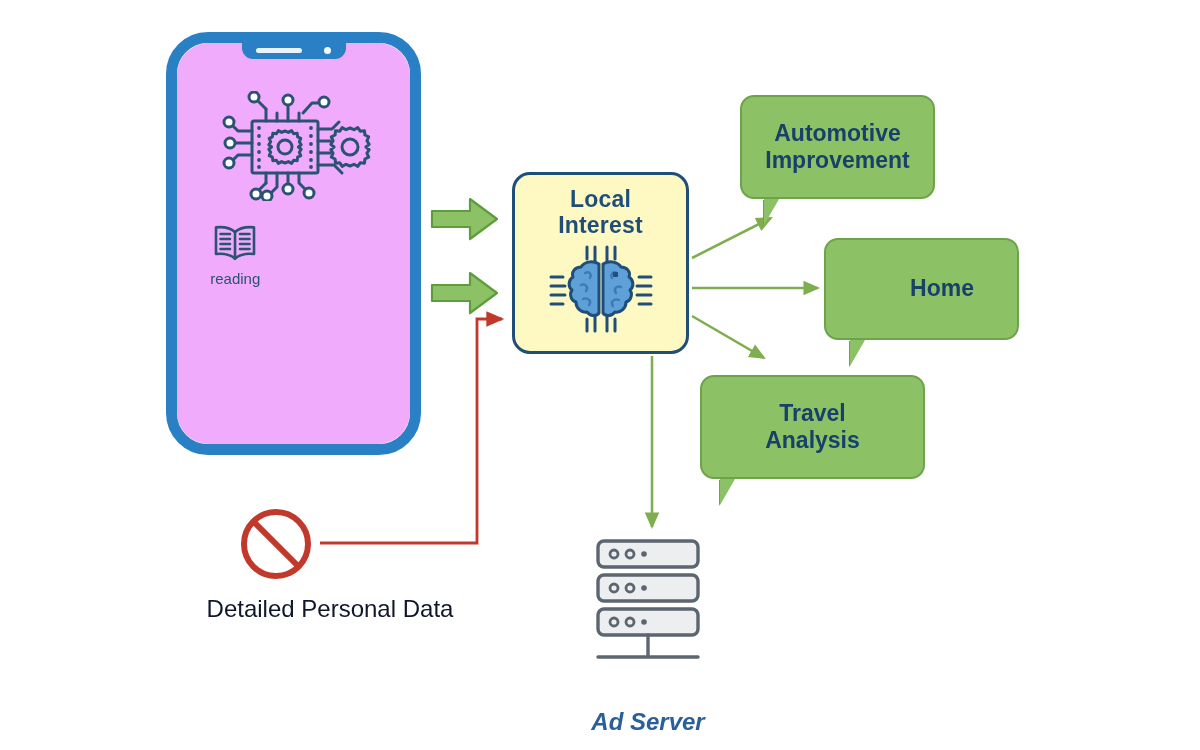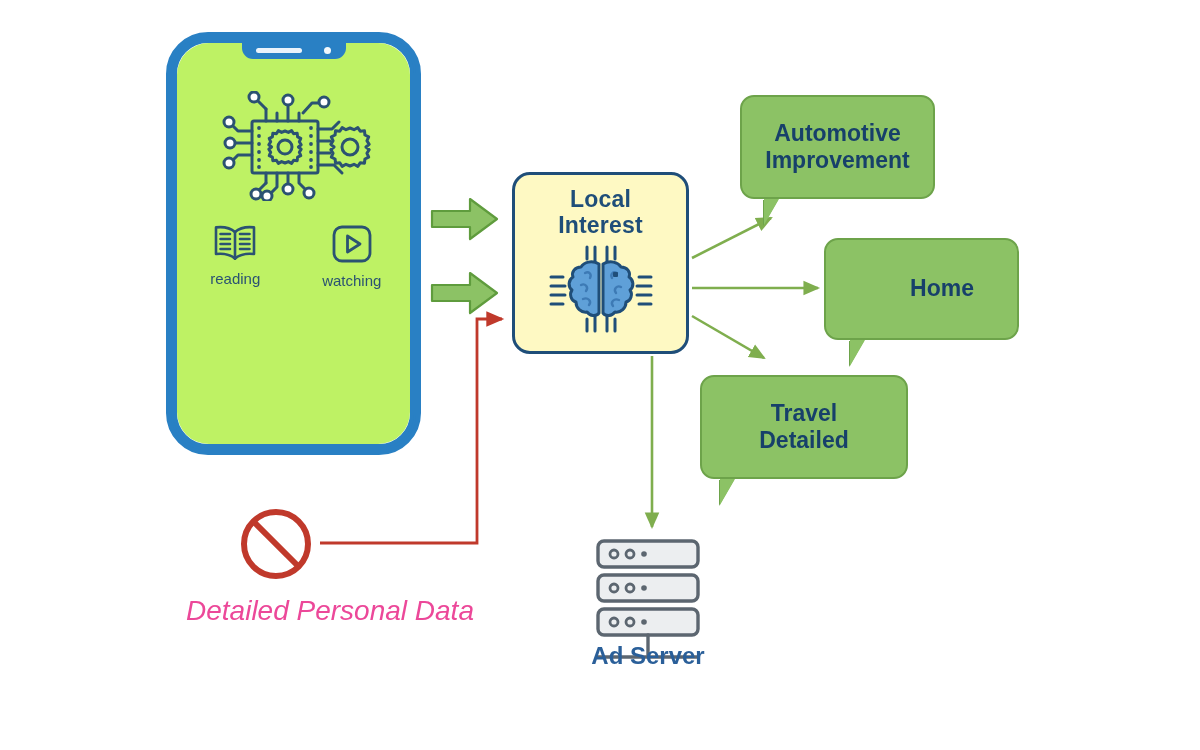--- a/index.html
+++ b/index.html
@@ -68,21 +68,21 @@
     top: 7px;
     width: 7px;
     height: 7px;
     border-radius: 50%;
     background: #f2f8fc;
   }
   .screen {
     position: absolute;
     left: 11px; top: 11px; right: 11px; bottom: 11px;
     border-radius: 32px;
-    background: #bef264;
+    background: #f0abfc;
     overflow: hidden;
   }
   #chip-icon {
     position: absolute;
     left: 50%;
     transform: translateX(-50%);
     top: 48px;
   }
   .app-grid {
     position: absolute;
@@ -148,21 +148,21 @@
     line-height: 1.18;
   }
   .bubble .txt { padding: 0 14px; }
   .bubble-tail {
     position: absolute;
     width: 0; height: 0;
   }
 
   #bubble-auto  { left: 740px; top: 95px;  width: 195px; height: 104px; font-size: 23px; }
   #bubble-home  { left: 824px; top: 238px; width: 195px; height: 102px; font-size: 23px; padding-left: 41px; }
-  #bubble-travel{ left: 700px; top: 375px; width: 208px; height: 104px; font-size: 23px; }
+  #bubble-travel{ left: 700px; top: 375px; width: 225px; height: 104px; font-size: 23px; }
 
   .tail-auto {
     left: 22px; top: 102px;
     border-left: 15px solid #8cc265;
     border-bottom: 26px solid transparent;
     filter: drop-shadow(-1px 1px 0 #6da34a);
   }
   .tail-home {
     left: 24px; top: 100px;
     border-left: 15px solid #8cc265;
@@ -174,41 +174,41 @@
     border-left: 15px solid #8cc265;
     border-bottom: 26px solid transparent;
     filter: drop-shadow(-1px 1px 0 #6da34a);
   }
 
   
   #ad-server { left: 586px; top: 537px; }
   .ad-label {
     position: absolute;
     left: 573px;
-    top: 642px;
+    top: 708px;
     width: 150px;
     text-align: center;
     font-size: 24px;
     font-weight: bold;
     color: #2a5f99;
+    font-style: italic;
   }
 
   
   #no-sign { left: 238px; top: 506px; }
   .privacy-text {
     position: absolute;
     left: 110px;
     top: 594px;
     width: 440px;
     text-align: center;
-    font-size: 28px;
+    font-size: 24px;
     line-height: 1.22;
-    color: #ec4899;
+    color: #0f172a;
     font-family: "Liberation Sans", sans-serif;
-    font-style: italic;
   }
 
   
   #connectors {
     position: absolute;
     left: 0; top: 0;
     width: 1200px;
     height: 750px;
     pointer-events: none;
   }
@@ -336,29 +336,20 @@
               <path d="M24,9 C19,4.6 12.2,3.6 5,4.4 L5,31 C12.2,30.2 19,31.2 24,35.6"></path>
               <path d="M24,9 C29,4.6 35.8,3.6 43,4.4 L43,31 C35.8,30.2 29,31.2 24,35.6"></path>
               <path d="M24,9 L24,35.6"></path>
               <path d="M9.5,11 L19,11 M9.5,16 L19,16 M9.5,21 L19,21 M9.5,26 L19,26"></path>
               <path d="M29,11 L38.5,11 M29,16 L38.5,16 M29,21 L38.5,21 M29,26 L38.5,26"></path>
             </g>
           </svg>
           <span class="app-label">reading</span>
         </div>
 
-        <div class="app-cell">
-          <svg width="44" height="42" viewBox="0 0 44 42">
-            <g fill="none" stroke="#2b5272" stroke-width="2.8" stroke-linejoin="round" stroke-linecap="round">
-              <rect x="4" y="4" width="36" height="34" rx="8"></rect>
-              <path d="M17.5,13 L30,21 L17.5,29 Z"></path>
-            </g>
-          </svg>
-          <span class="app-label">watching</span>
-        </div>
 
 
 
       </div>
     </div>
     <div class="phone-notch">
       <div class="notch-speaker"></div>
       <div class="notch-cam"></div>
     </div>
   </div>
@@ -409,21 +400,21 @@
   <div id="bubble-home" class="bubble">
     <div class="txt">
       <div>Home</div>
     </div>
     <span class="bubble-tail tail-home"></span>
   </div>
 
   <div id="bubble-travel" class="bubble">
     <div class="txt">
       <div>Travel</div>
-      <div>Detailed</div>
+      <div>Analysis</div>
     </div>
     <span class="bubble-tail tail-travel"></span>
   </div>
 
   <svg id="ad-server" class="abs" width="132" height="135" viewBox="0 0 132 135">
     <g stroke="#5c6670" stroke-width="3.4" stroke-linejoin="round">
       <rect x="12" y="4" width="100" height="26" rx="6" fill="#eceef0"></rect>
       <rect x="12" y="38" width="100" height="26" rx="6" fill="#eceef0"></rect>
       <rect x="12" y="72" width="100" height="26" rx="6" fill="#eceef0"></rect>
     </g>

